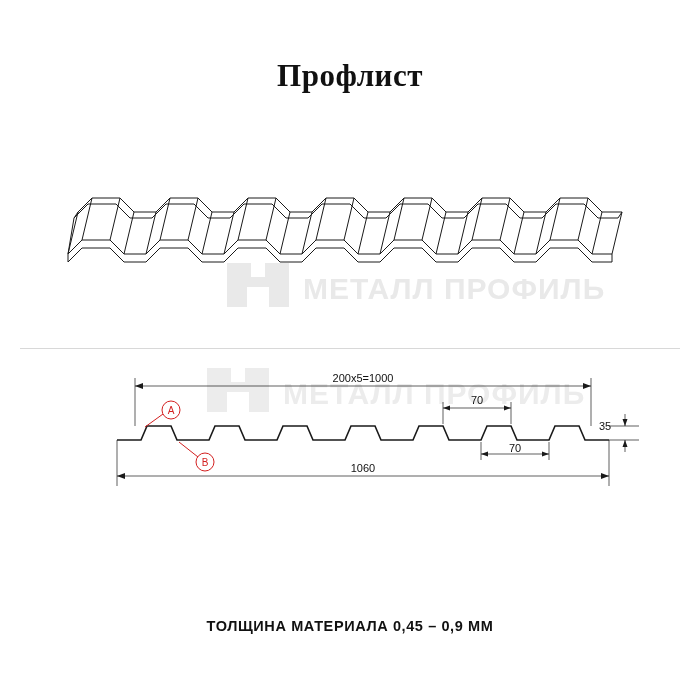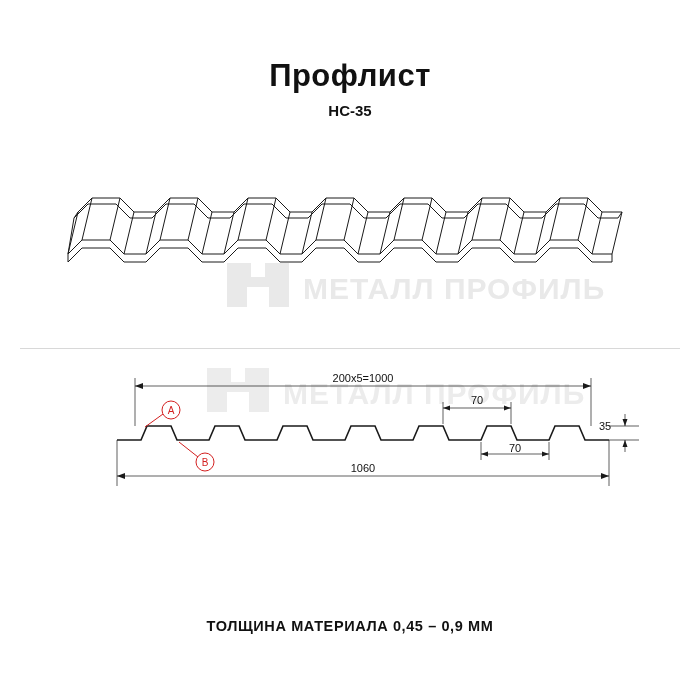--- a/index.html
+++ b/index.html
@@ -23,20 +23,21 @@
   .title {
     position: absolute;
     top: 58px;
     left: 0;
     width: 700px;
     text-align: center;
     font-size: 31px;
     font-weight: bold;
     letter-spacing: 0.5px;
     color: #111;
+    font-family: Liberation Serif, serif;
   }
   .subtitle {
     position: absolute;
     top: 102px;
     left: 0;
     width: 700px;
     text-align: center;
     font-size: 15px;
     font-weight: bold;
     color: #111;
@@ -103,21 +104,20 @@
     font-size: 10px;
     fill: #d32020;
   }
 </style>
 </head>
 <body>
 
 <div class="page">
 
   <div class="title">Профлист</div>
-  <div class="subtitle">НС-35</div>
 
   <div class="iso-view">
     <svg width="580" height="130" viewBox="0 0 580 130">
       <g fill="none" stroke="#1a1a1a" stroke-width="1" stroke-linejoin="round">
 
         <path d="M18,32 L32,18 L60,18 L74,32 L96,32 L110,18 L138,18 L152,32 L174,32 L188,18 L216,18 L230,32
                  L252,32 L266,18 L294,18 L308,32 L330,32 L344,18 L372,18 L386,32 L408,32 L422,18 L450,18 L464,32
                  L486,32 L500,18 L528,18 L542,32 L562,32"></path>
 
         <path d="M14,38 L28,24 L56,24 L70,38 L92,38 L106,24 L134,24 L148,38 L170,38 L184,24 L212,24 L226,38

